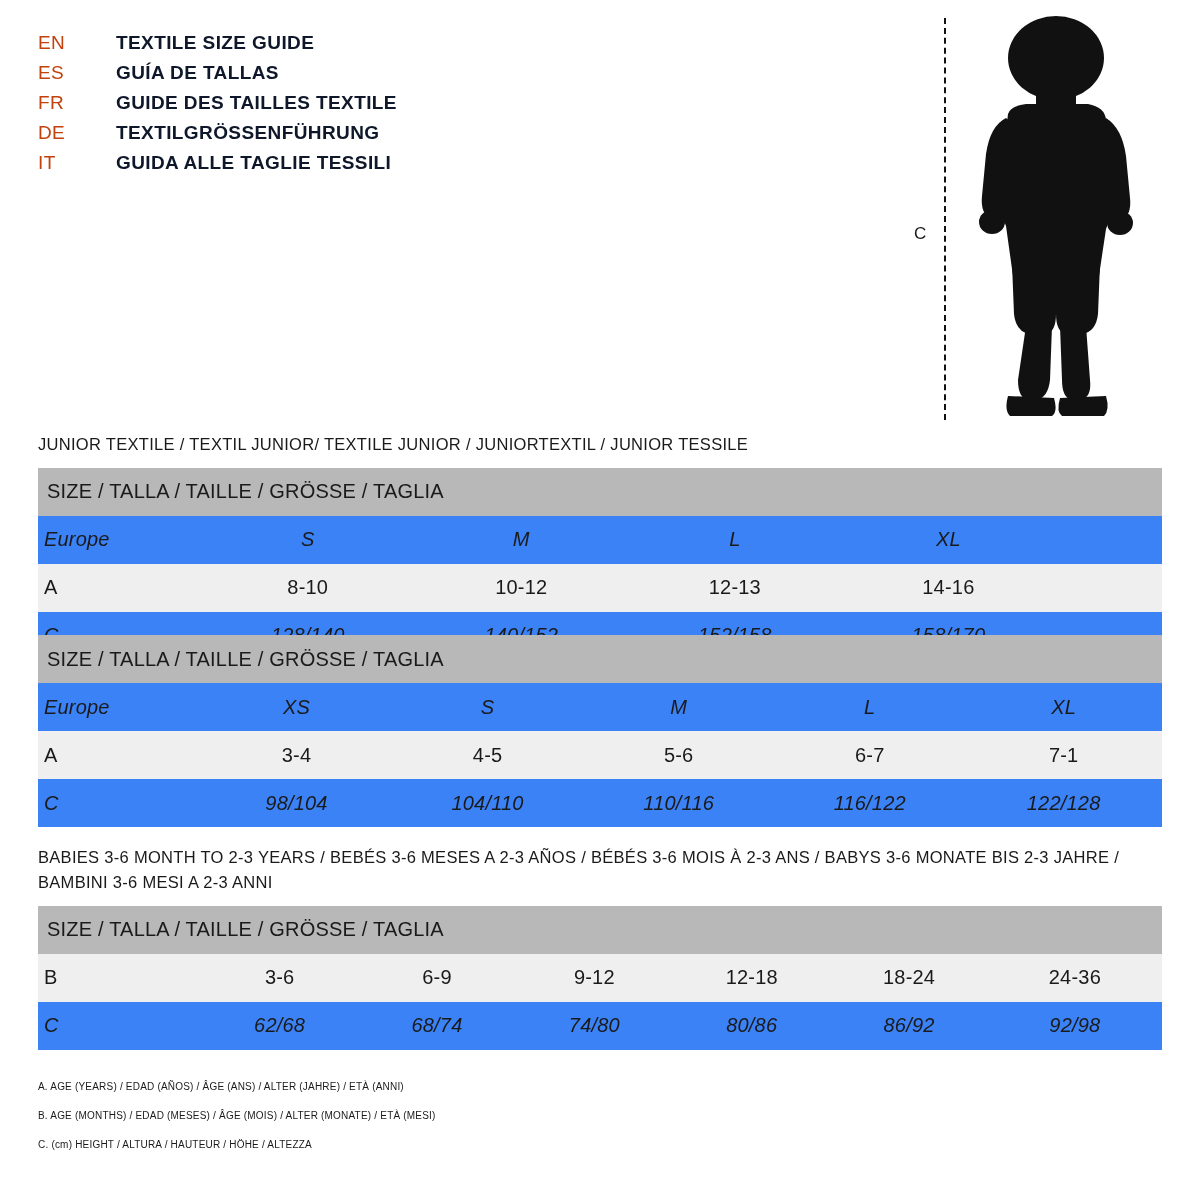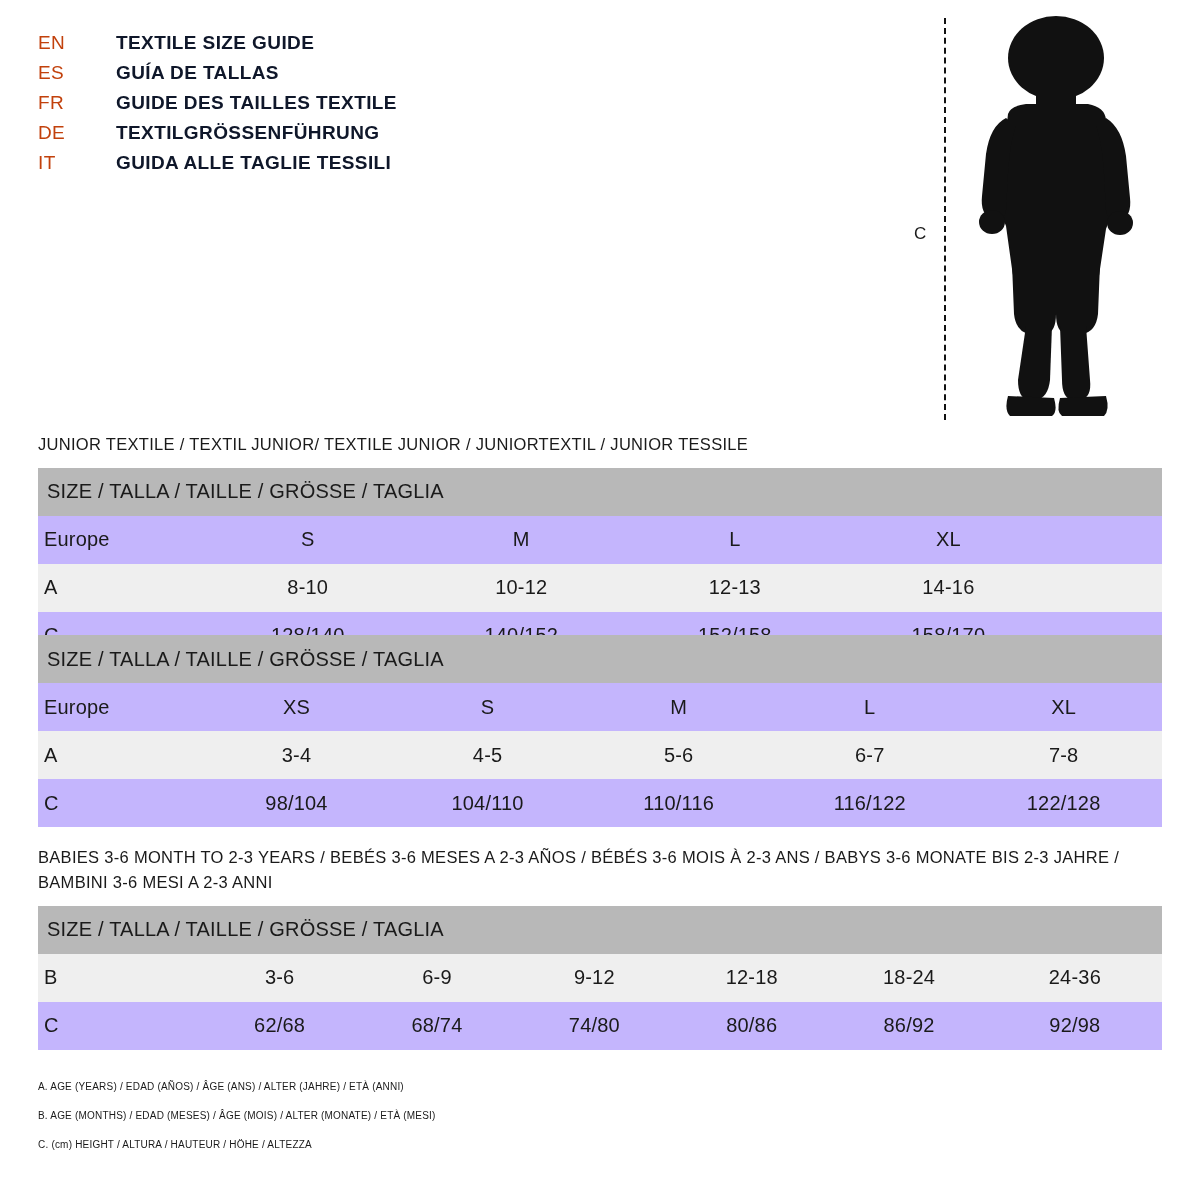--- a/index.html
+++ b/index.html
@@ -103,21 +103,22 @@
   }
   .row-header td {
     background: #b8b8b8;
     font-size: 15.5px;
     padding-left: 6px;
   }
   .row-shade td {
     background: #efefef;
   }
   .row-white td {
-    background: #c4b5fd;
+    background: #3b82f6;
+    font-style: italic;
   }
   .cell-label {
     padding-left: 6px !important;
     text-align: left;
   }
   .cell-val {
     text-align: center;
   }
 
   
@@ -270,21 +271,21 @@
           <td class="cell-val">M</td>
           <td class="cell-val">L</td>
           <td class="cell-val">XL</td>
         </tr>
         <tr class="row-shade">
           <td class="cell-label">A</td>
           <td class="cell-val">3-4</td>
           <td class="cell-val">4-5</td>
           <td class="cell-val">5-6</td>
           <td class="cell-val">6-7</td>
-          <td class="cell-val">7-8</td>
+          <td class="cell-val">7-1</td>
         </tr>
         <tr class="row-white">
           <td class="cell-label">C</td>
           <td class="cell-val">98/104</td>
           <td class="cell-val">104/110</td>
           <td class="cell-val">110/116</td>
           <td class="cell-val">116/122</td>
           <td class="cell-val">122/128</td>
         </tr>
       </tbody>

